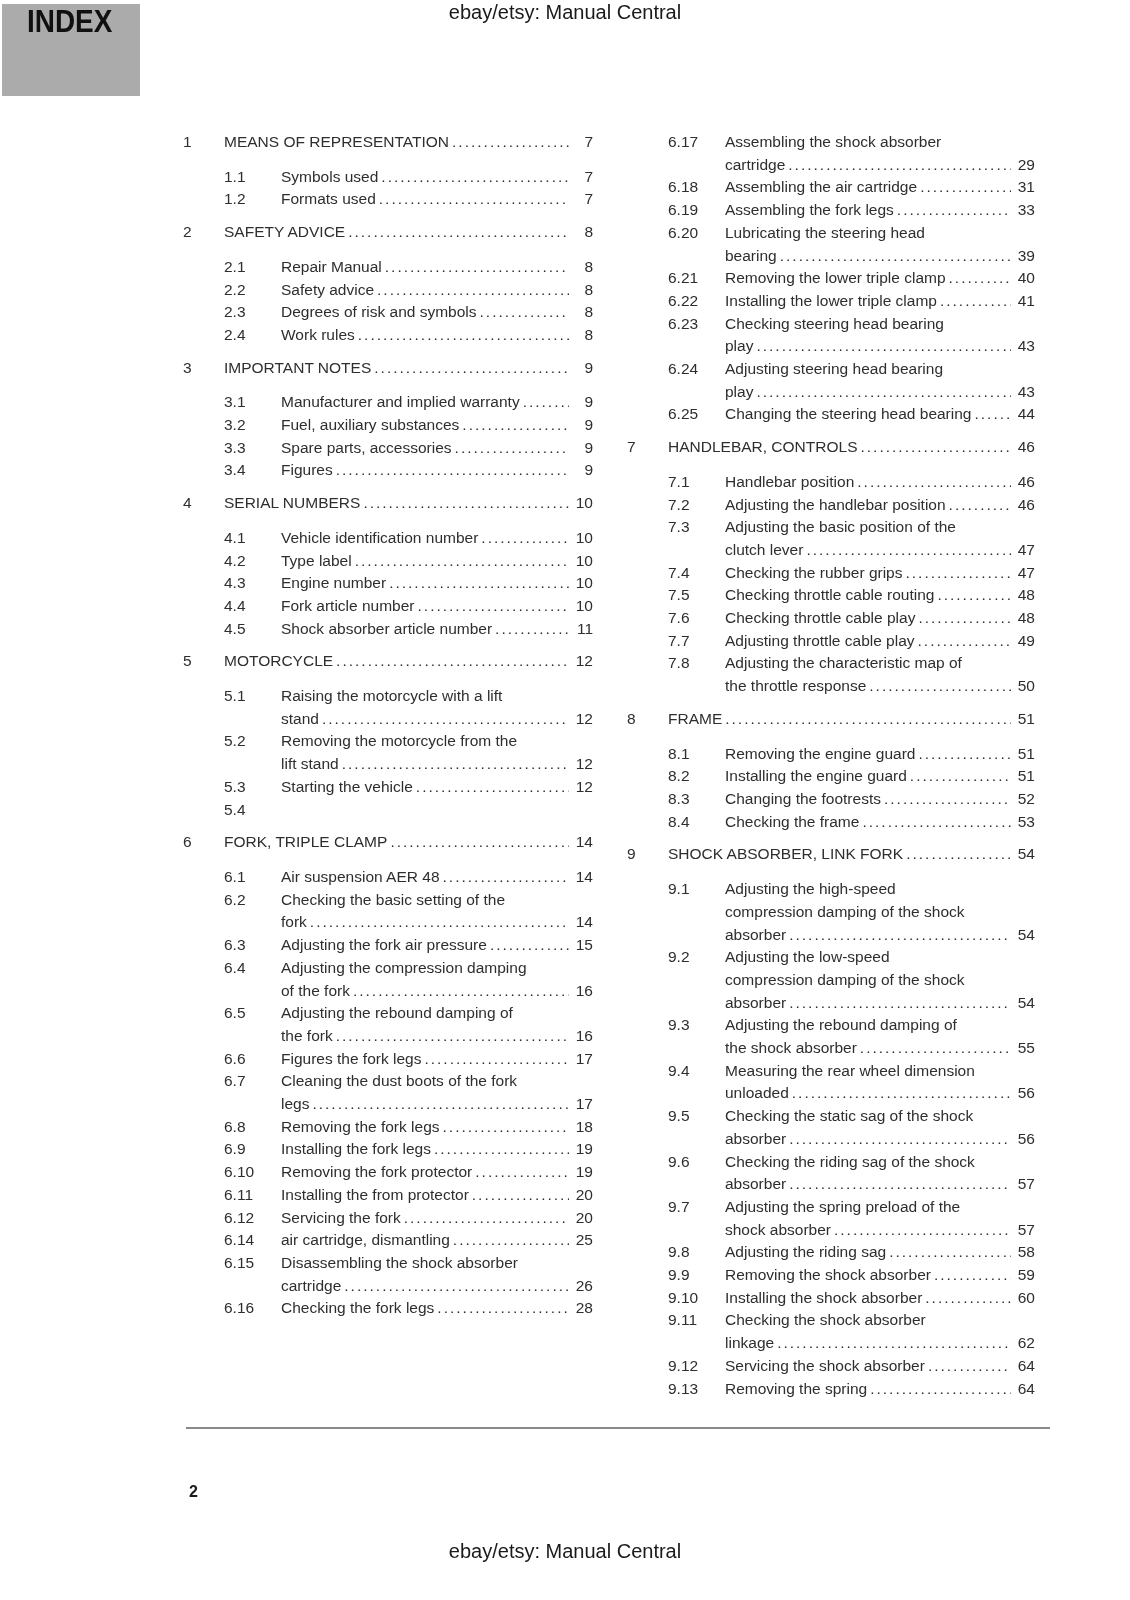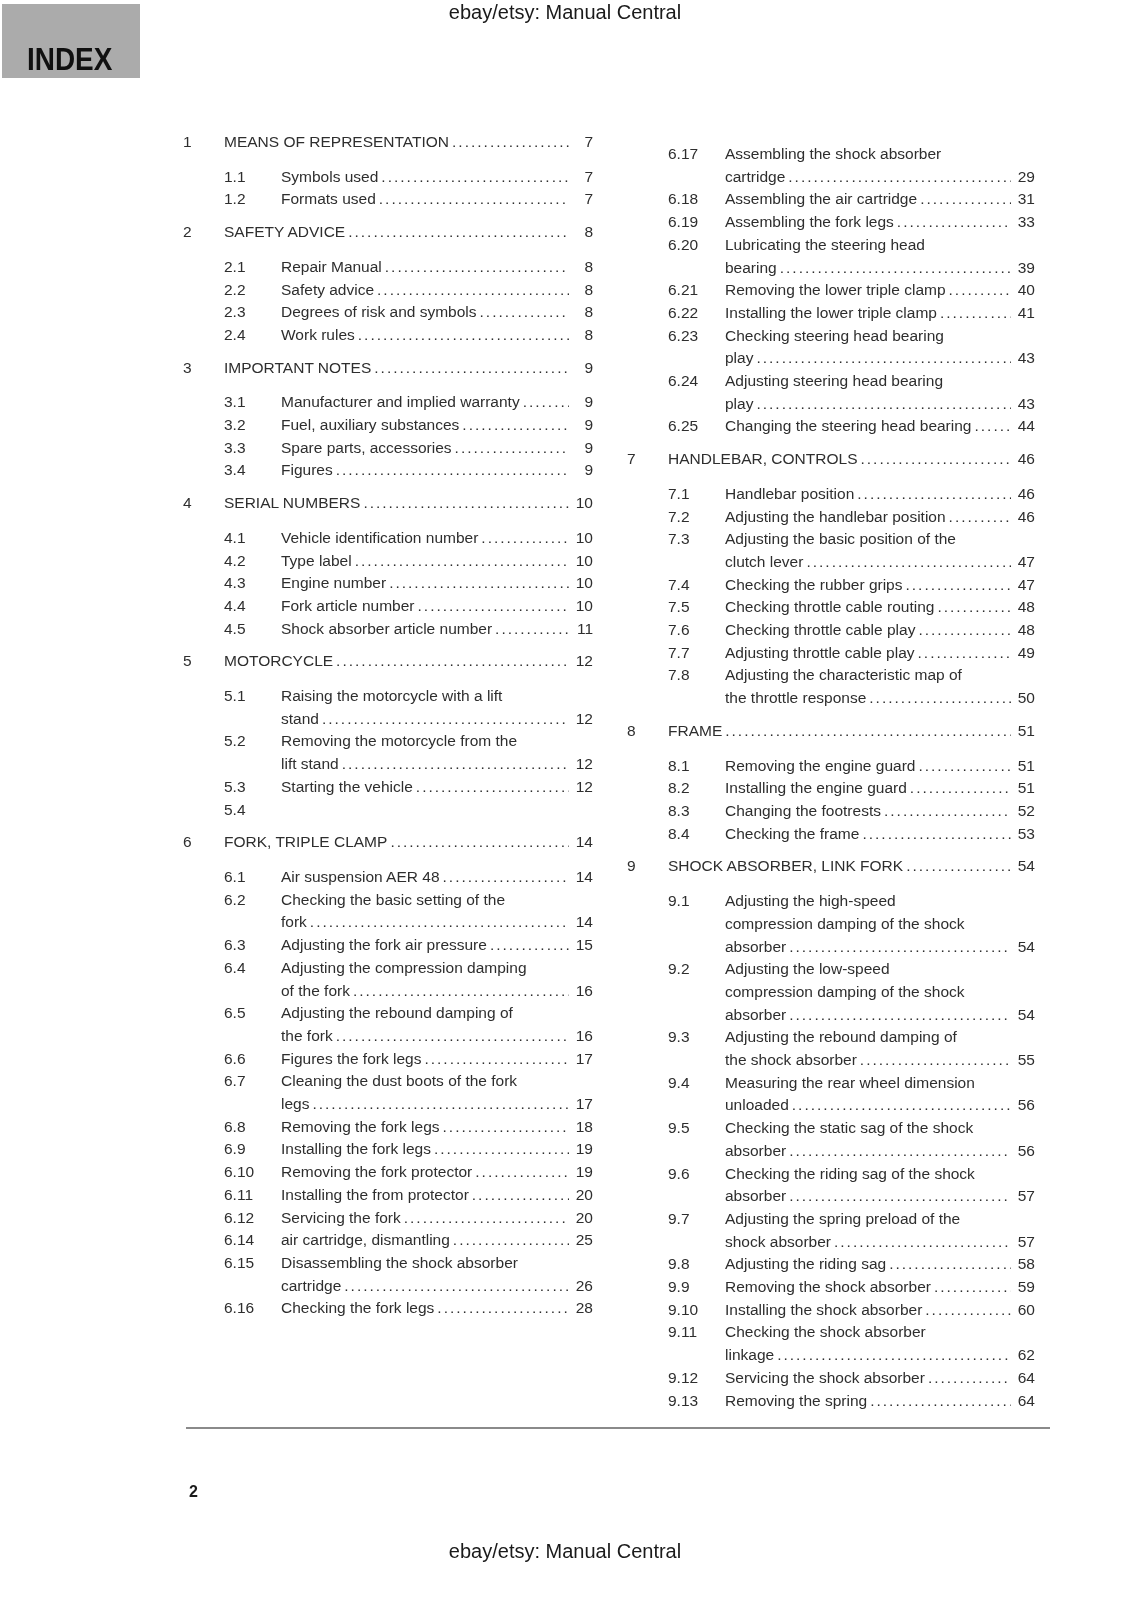--- a/index.html
+++ b/index.html
@@ -15,35 +15,35 @@
     background:var(--page-bg);
     font-family:"Liberation Sans",sans-serif;
     color:var(--text);
     overflow:hidden;
   }
   .page-header{
     position:absolute;top:1px;left:0;width:1130px;
     text-align:center;font-size:20px;color:var(--heading);
   }
   .index-tab{
-    position:absolute;left:2px;top:4px;width:138px;height:74px;
+    position:absolute;left:2px;top:4px;width:138px;height:92px;
     background:var(--index-bg);
-    display:flex;align-items:flex-end;
+    display:flex;align-items:flex-start;
   }
   .index-tab .index-label{
     font-weight:bold;font-size:31px;color:#101010;
     margin-left:25px;transform:scaleX(0.9);transform-origin:left center;
     letter-spacing:0px;white-space:nowrap;
   }
   .toc-col{
     position:absolute;top:131px;
     font-size:15.5px;line-height:22.7px;
   }
   #col-left{left:183px;width:410px;}
-  #col-right{left:627px;width:408px;margin-top:12px;}
+  #col-right{left:627px;width:408px;}
   .entry{display:flex;align-items:flex-start;}
   .entry.l1{margin-top:10px;margin-bottom:12px;}
   .toc-col .entry:first-child{margin-top:0;}
   .entry .num{flex:0 0 41px;}
   .entry.l2{padding-left:41px;}
   .entry.l2 .num{flex:0 0 57px;}
   .entry .body{flex:1 1 auto;min-width:0;}
   .entry .line{display:block;white-space:nowrap;}
   .lastline{display:flex;align-items:baseline;}
   .lastline .txt{flex:0 0 auto;white-space:nowrap;}

